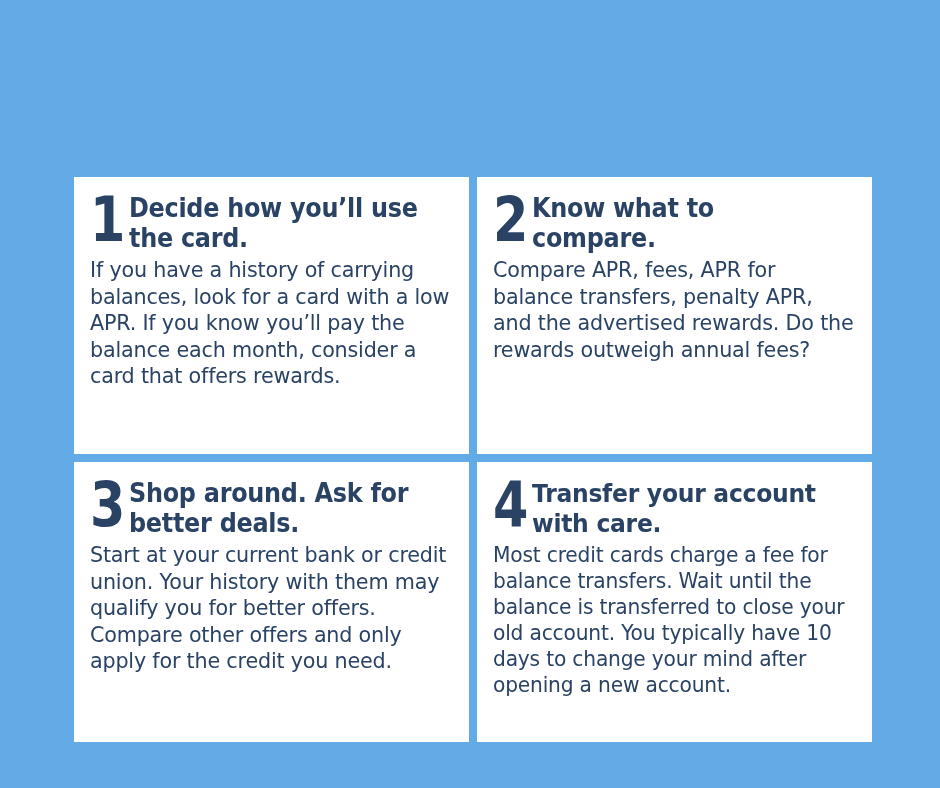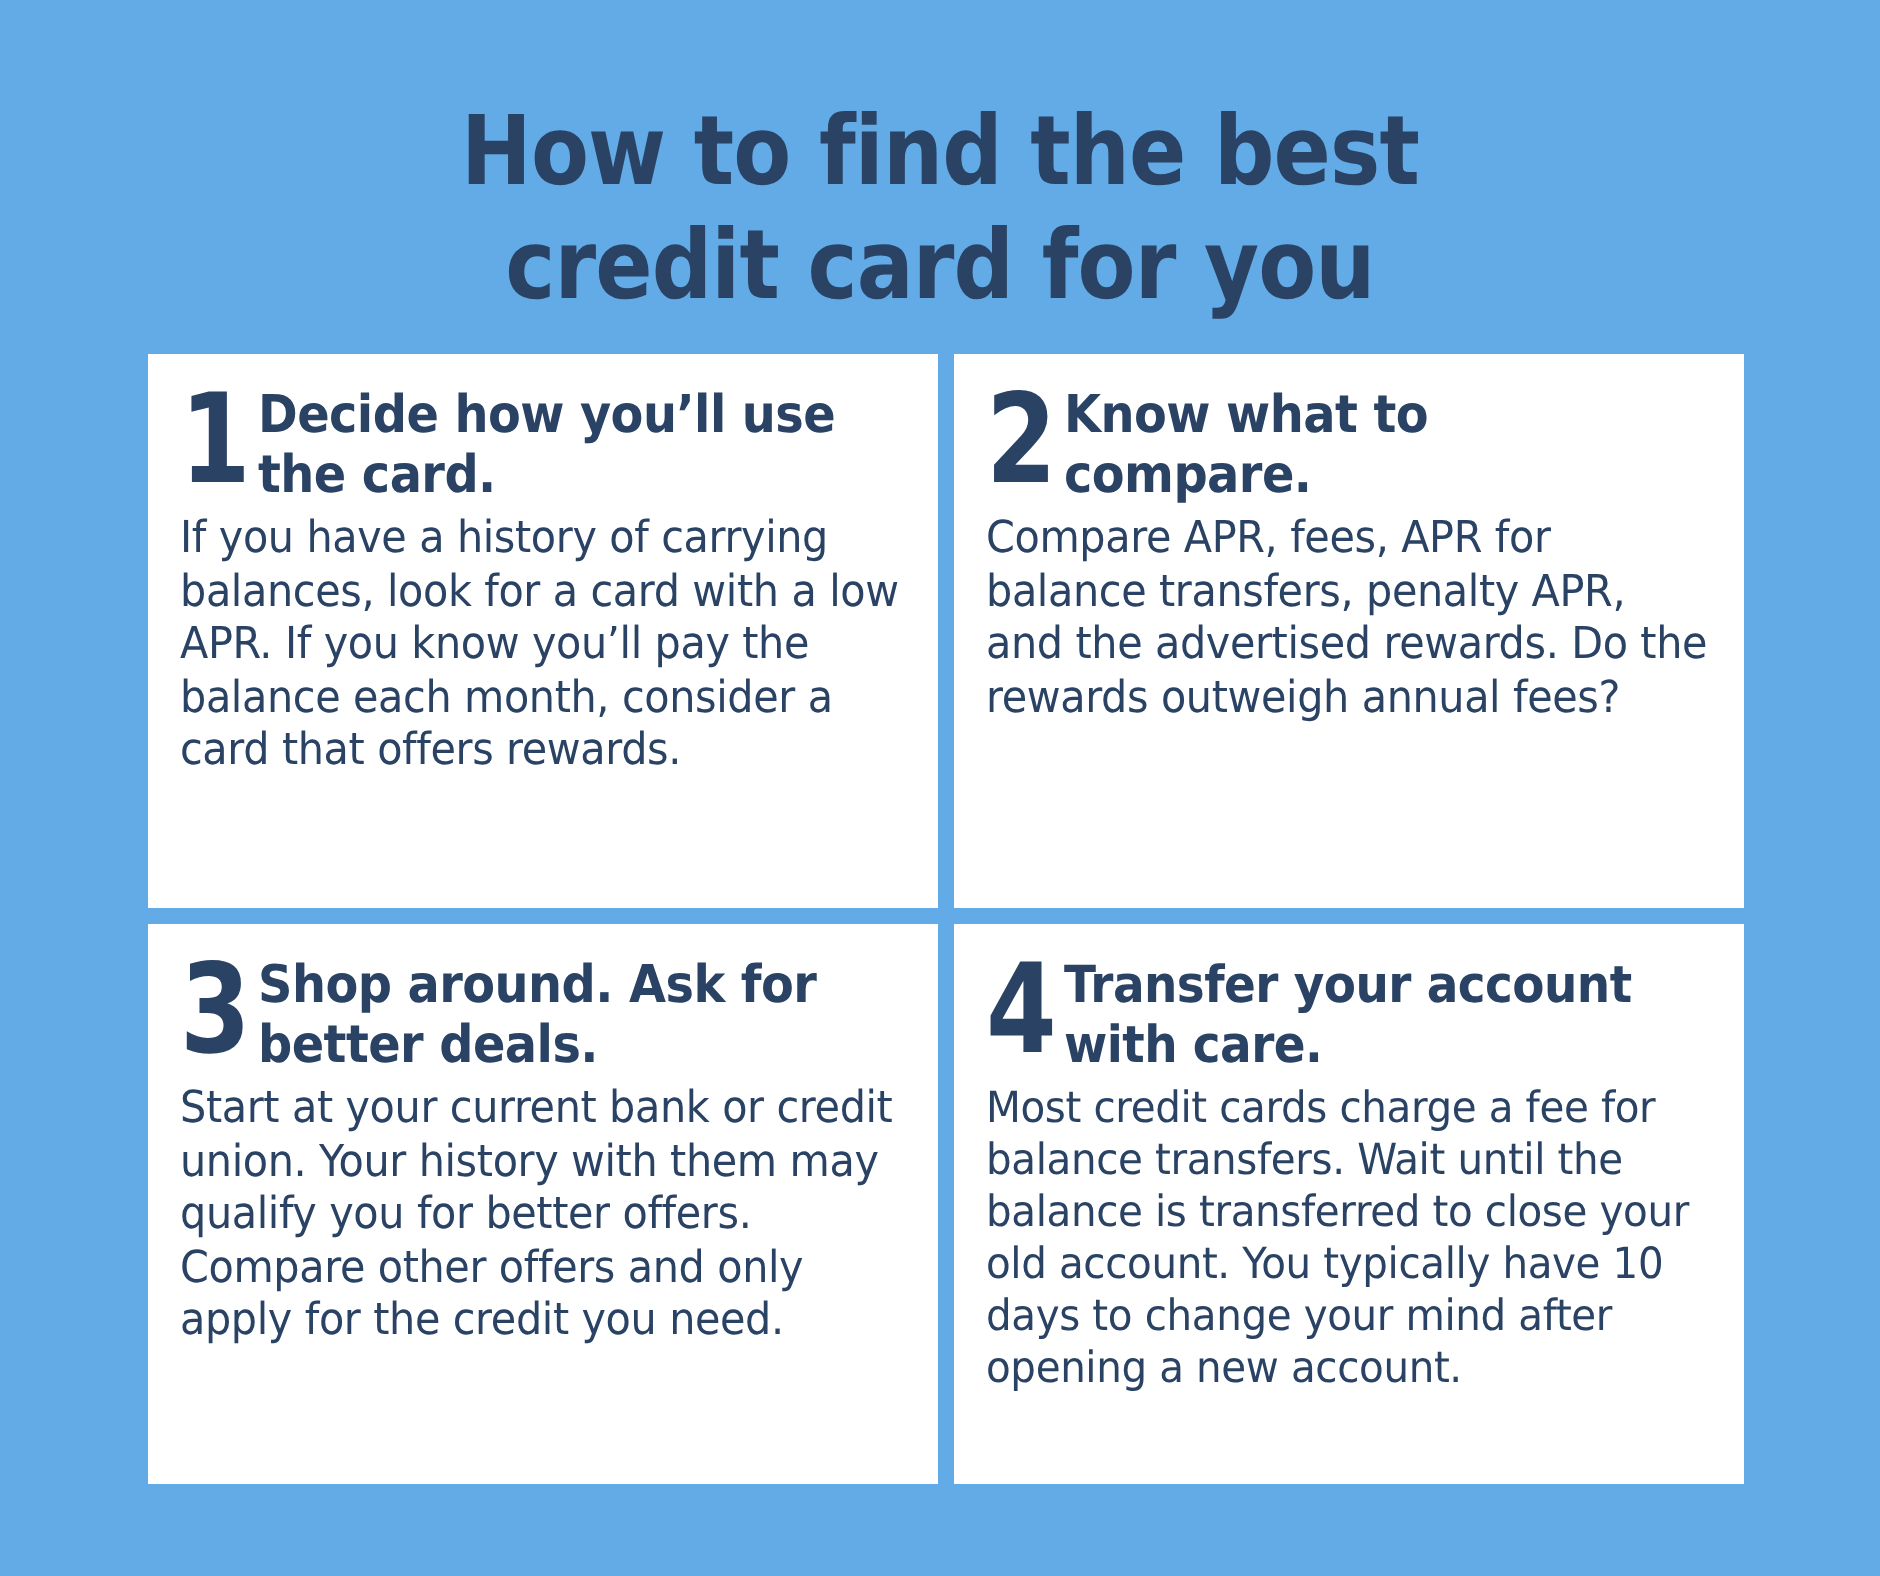--- a/index.html
+++ b/index.html
@@ -119,24 +119,20 @@
   }
   .card-4 .card-title {
     font-size: 25.5px;
   }
 </style>
 </head>
 <body>
 
 <div class="poster">
 
-  <div class="title-block">
-    <span class="title-line">How to find the best</span>
-    <span class="title-line">credit card for you</span>
-  </div>
 
   <div class="grid">
 
     <div class="card card-1">
       <div class="card-head">
         <span class="card-num">1</span>
         <span class="card-title">Decide how you’ll use the card.</span>
       </div>
       <p class="card-body">If you have a history of carrying balances, look for a card with a low APR. If you know you’ll pay the balance each month, consider a card that offers rewards.</p>
     </div>

